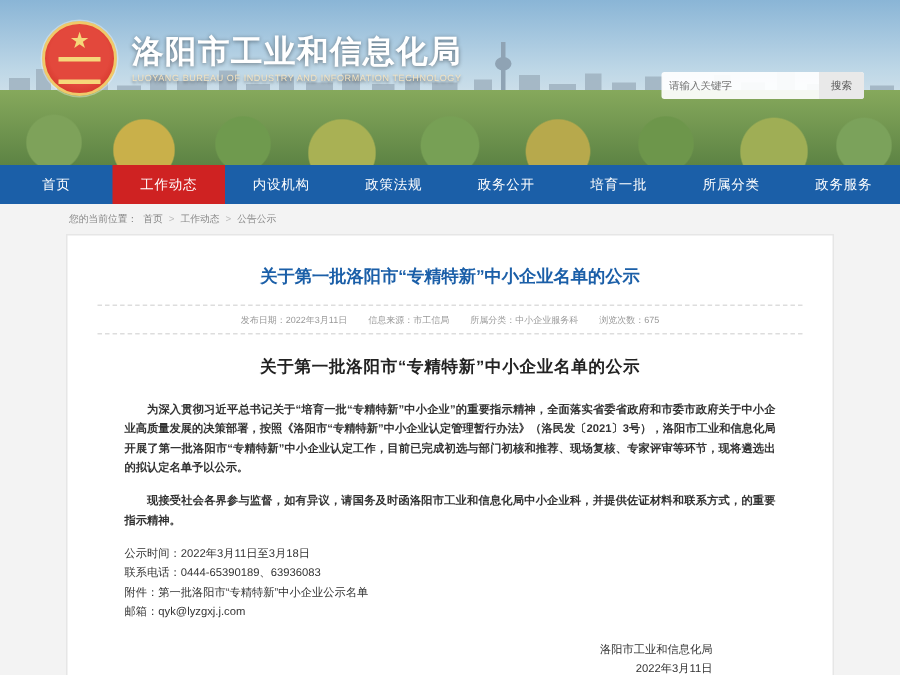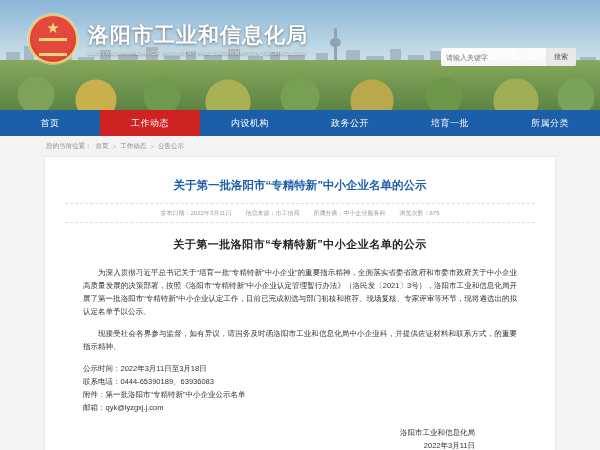--- a/index.html
+++ b/index.html
@@ -238,20 +238,21 @@
     letter-spacing: .5px;
     margin-bottom: 14px;
   }
   .para {
     font-size: 7.5px;
     line-height: 13px;
     color: #333333;
     text-align: justify;
     margin-bottom: 9px;
     text-indent: 15px;
+    font-weight: bold;
   }
   .contact-line {
     font-size: 7.5px;
     line-height: 13px;
     color: #333333;
     margin: 0;
   }
   .sign {
     margin-top: 12px;
     font-size: 7.5px;
@@ -312,23 +313,25 @@
     <div class="search-box">
       <input class="search-input" type="text" placeholder="请输入关键字" style="">
       <button class="search-btn">搜索</button>
     </div>
   </div>
 
   <div class="nav">
     <div class="nav-item">首页</div>
     <div class="nav-item active">工作动态</div>
     <div class="nav-item">内设机构</div>
+    <div class="nav-item">政策法规</div>
     <div class="nav-item">政务公开</div>
     <div class="nav-item">培育一批</div>
     <div class="nav-item">所属分类</div>
+    <div class="nav-item">政务服务</div>
   </div>
 
   <div class="content">
 
     <div class="breadcrumb">
       <span>您的当前位置：</span>
       <a>首页</a>
       <span class="sep">&gt;</span>
       <a>工作动态</a>
       <span class="sep">&gt;</span>

